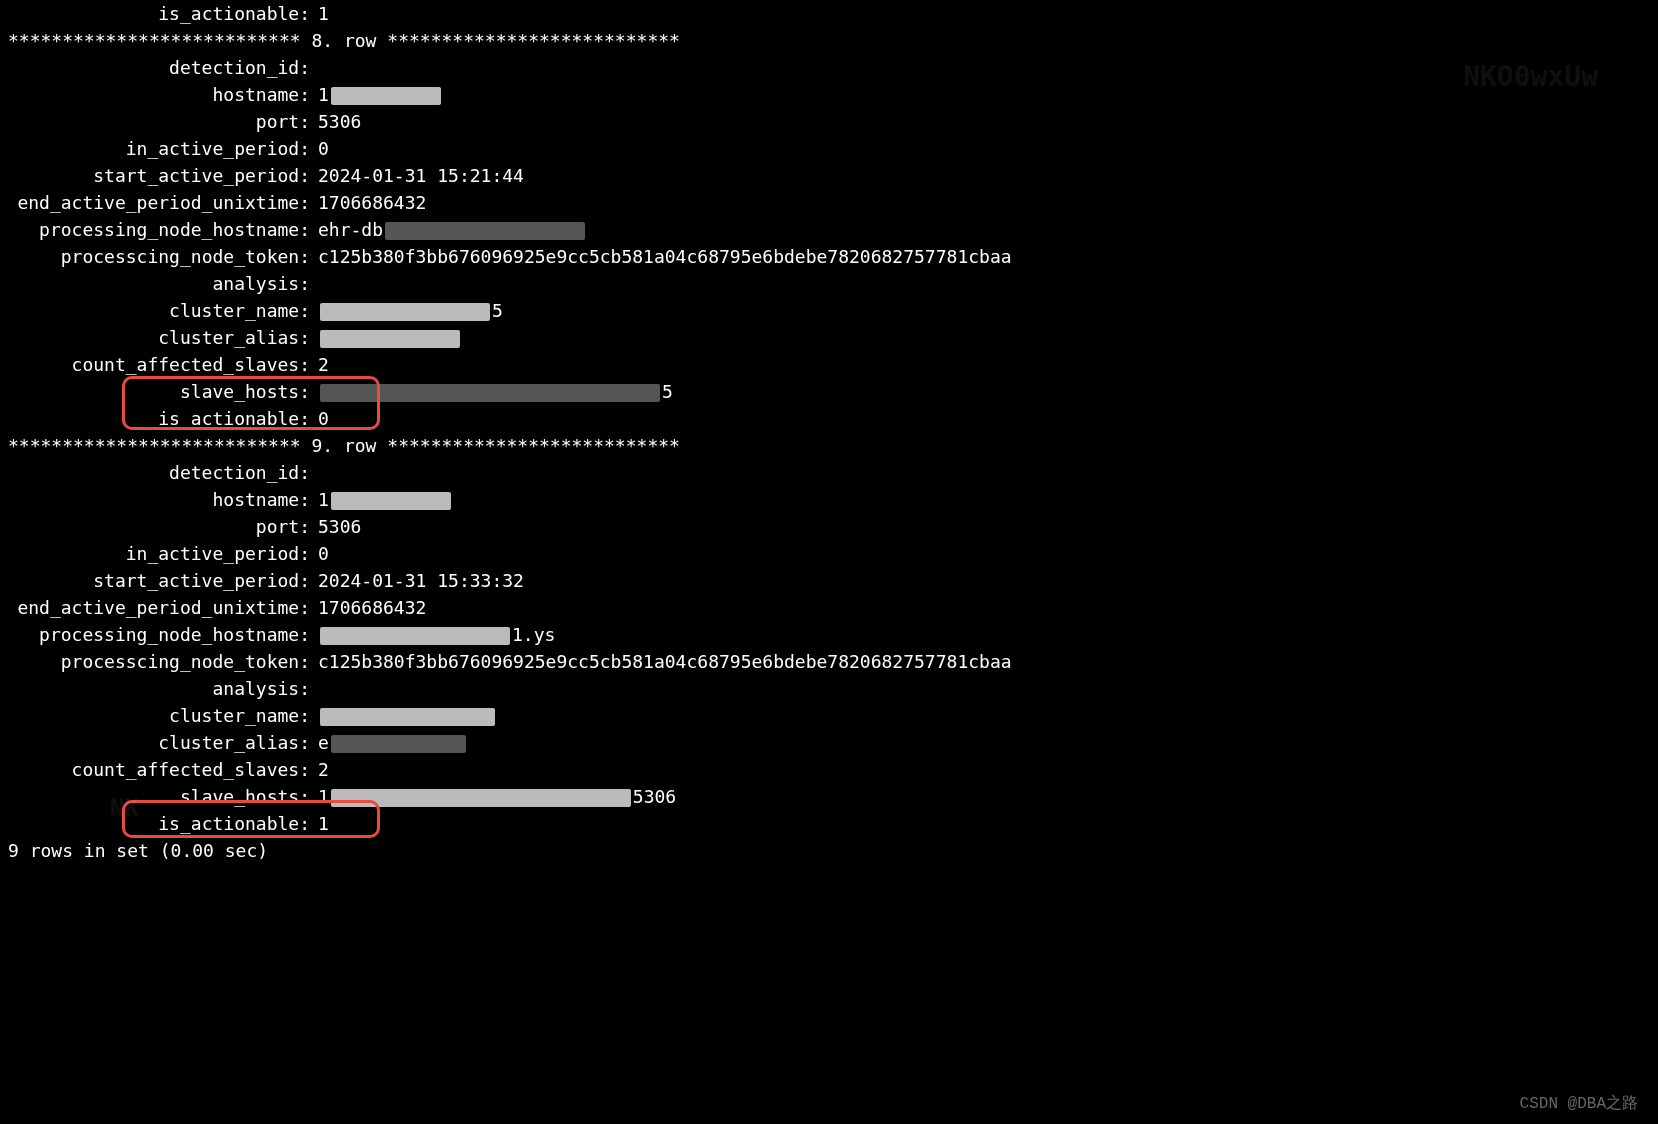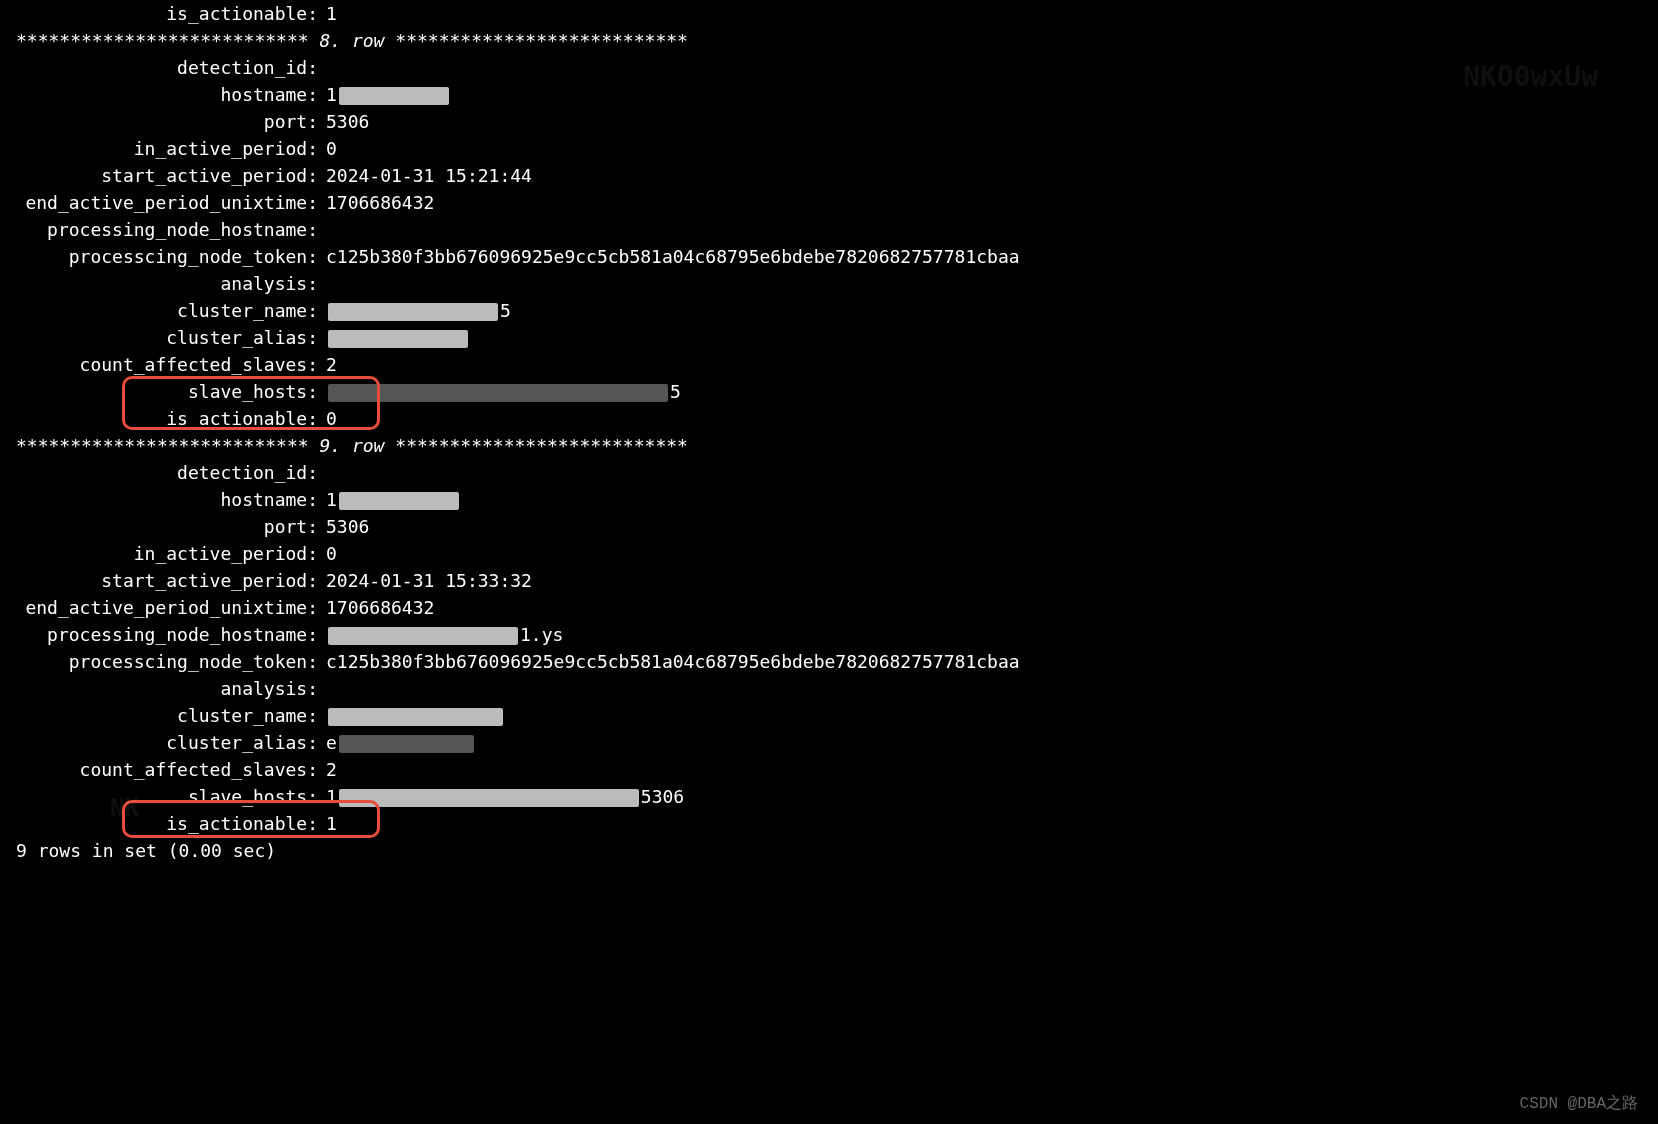--- a/index.html
+++ b/index.html
@@ -13,37 +13,36 @@
       font-family: 'Menlo', 'Monaco', 'Consolas', monospace;
       font-size: 18px;
       line-height: 1.5;
       padding: 0;
       width: 1658px;
       height: 1124px;
       overflow: hidden;
       position: relative;
     }
     .terminal {
-      padding: 0 16px;
+      padding: 0 8px;
     }
     .row {
       display: flex;
       white-space: pre;
     }
     .label {
       width: 310px;
       text-align: right;
       padding-right: 8px;
     }
     .value {
       flex: 1;
     }
     .separator {
       white-space: pre;
-      font-style: italic;
     }
     .redacted {
       display: inline-block;
       background: #bbb;
       height: 18px;
       vertical-align: middle;
       border-radius: 2px;
       margin: 0 2px;
     }
     .redact-dark {
@@ -125,20 +124,21 @@
   <div class="row">
     <span class="label">start_active_period:</span>
     <span class="value">2024-01-31 15:21:44</span>
   </div>
   <div class="row">
     <span class="label">end_active_period_unixtime:</span>
     <span class="value">1706686432</span>
   </div>
   <div class="row">
     <span class="label">processing_node_hostname:</span>
+    <span class="value"><span>ehr-db</span><span class="redacted redact-dark" style="width:200px"></span></span>
   </div>
   <div class="row">
     <span class="label">processcing_node_token:</span>
     <span class="value">c125b380f3bb676096925e9cc5cb581a04c68795e6bdebe7820682757781cbaa</span>
   </div>
   <div class="row">
     <span class="label">analysis:</span>
   </div>
   <div class="row">
     <span class="label">cluster_name:</span>

